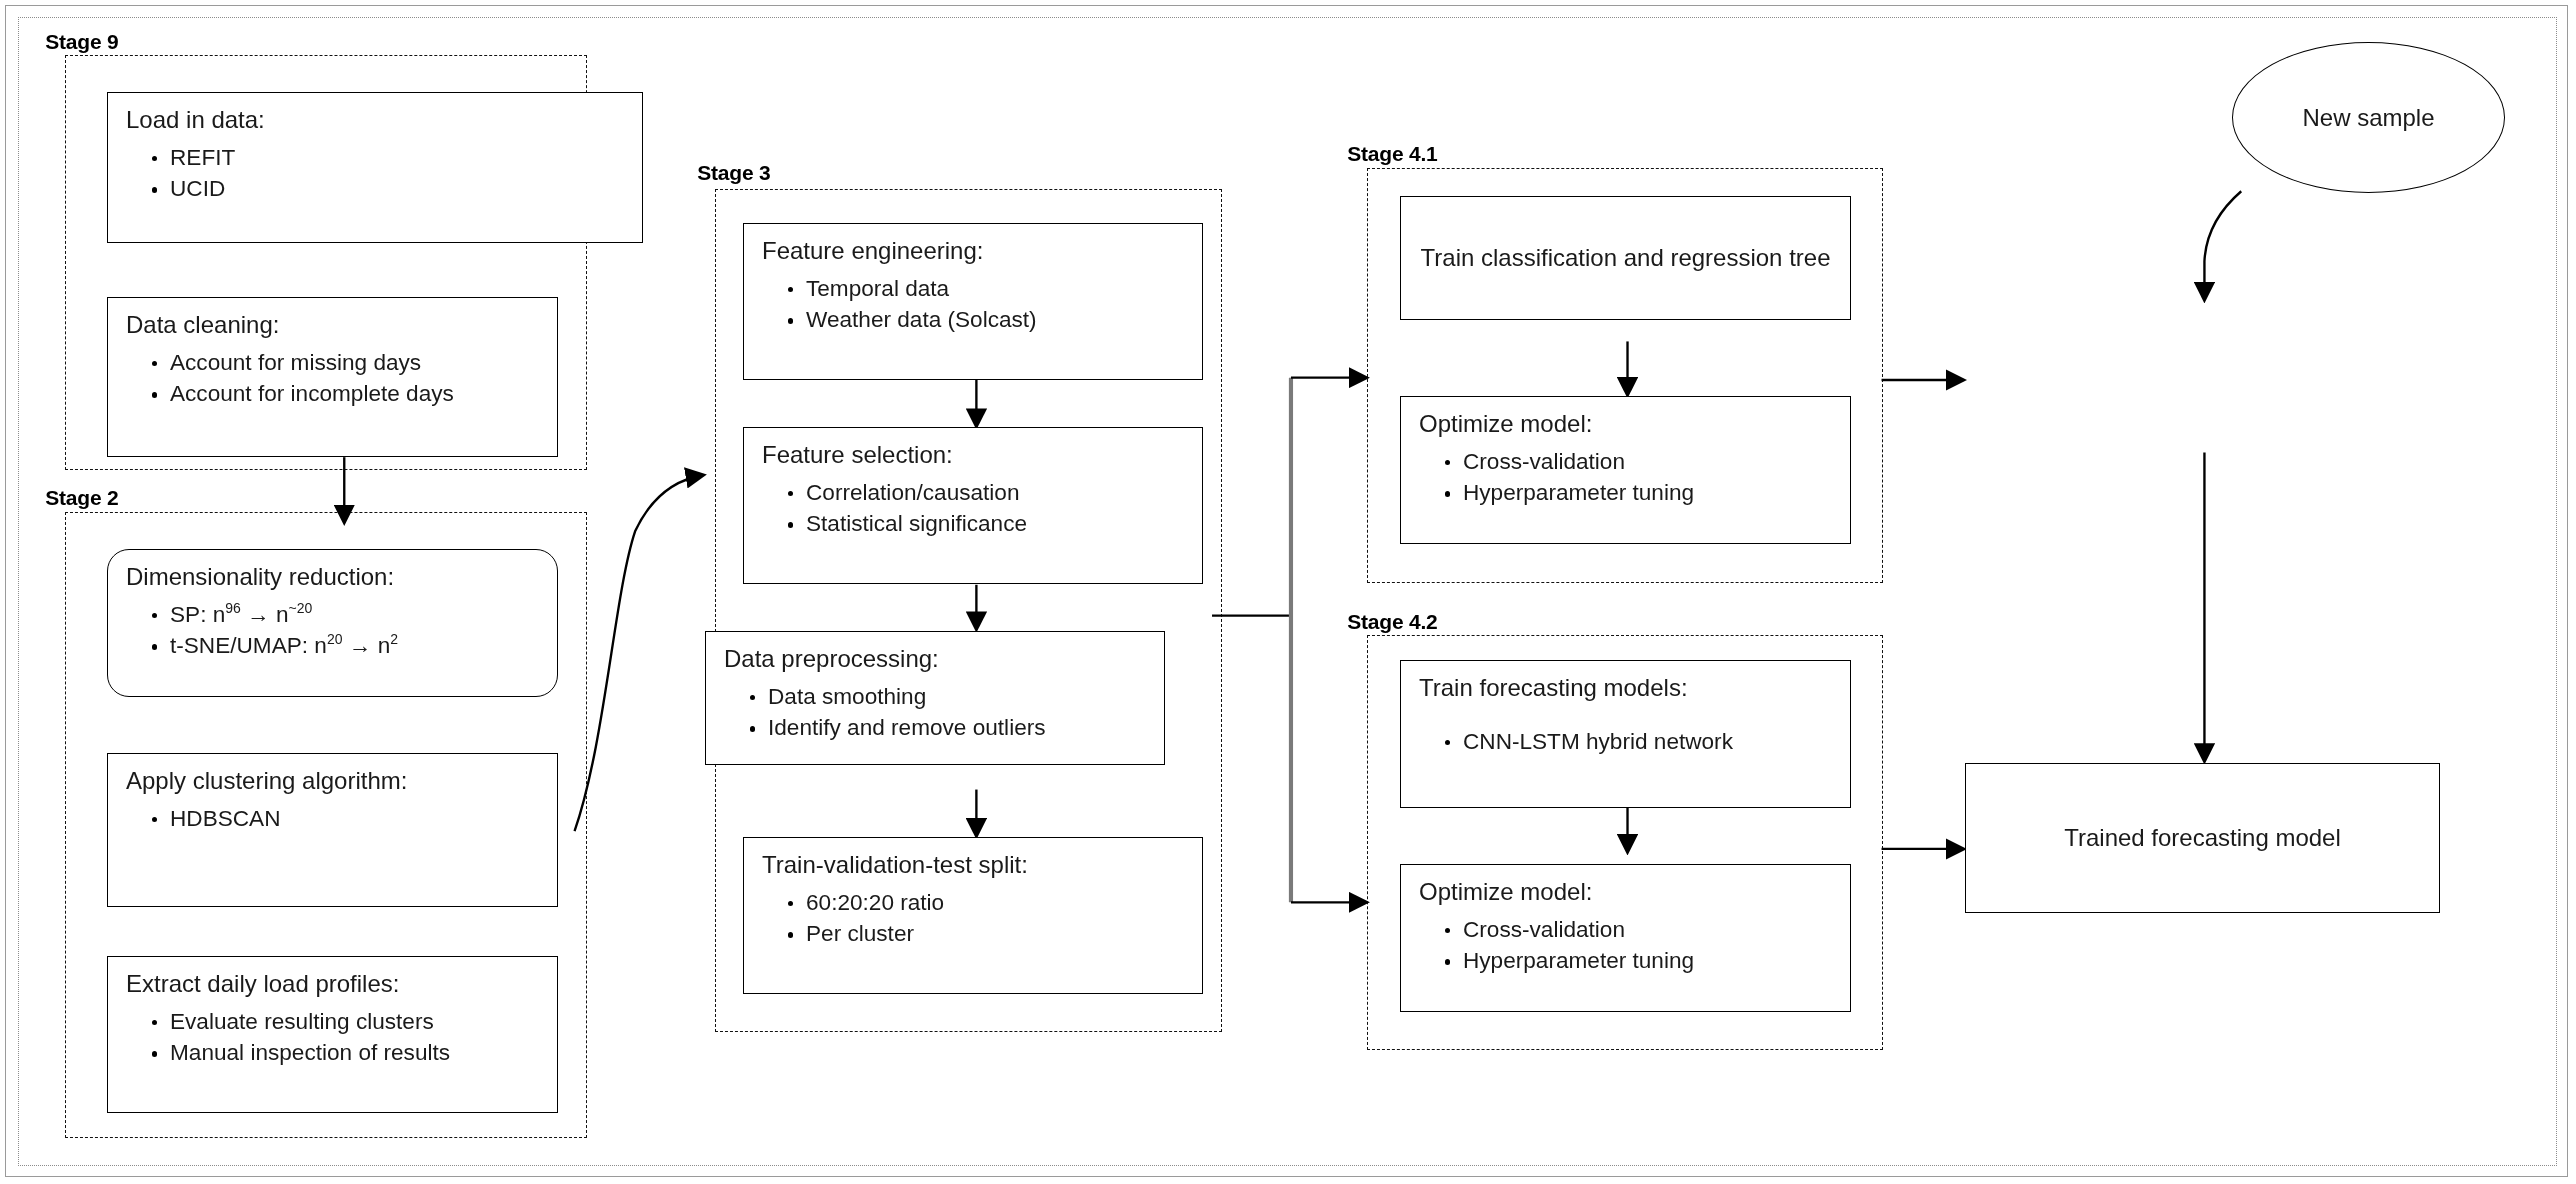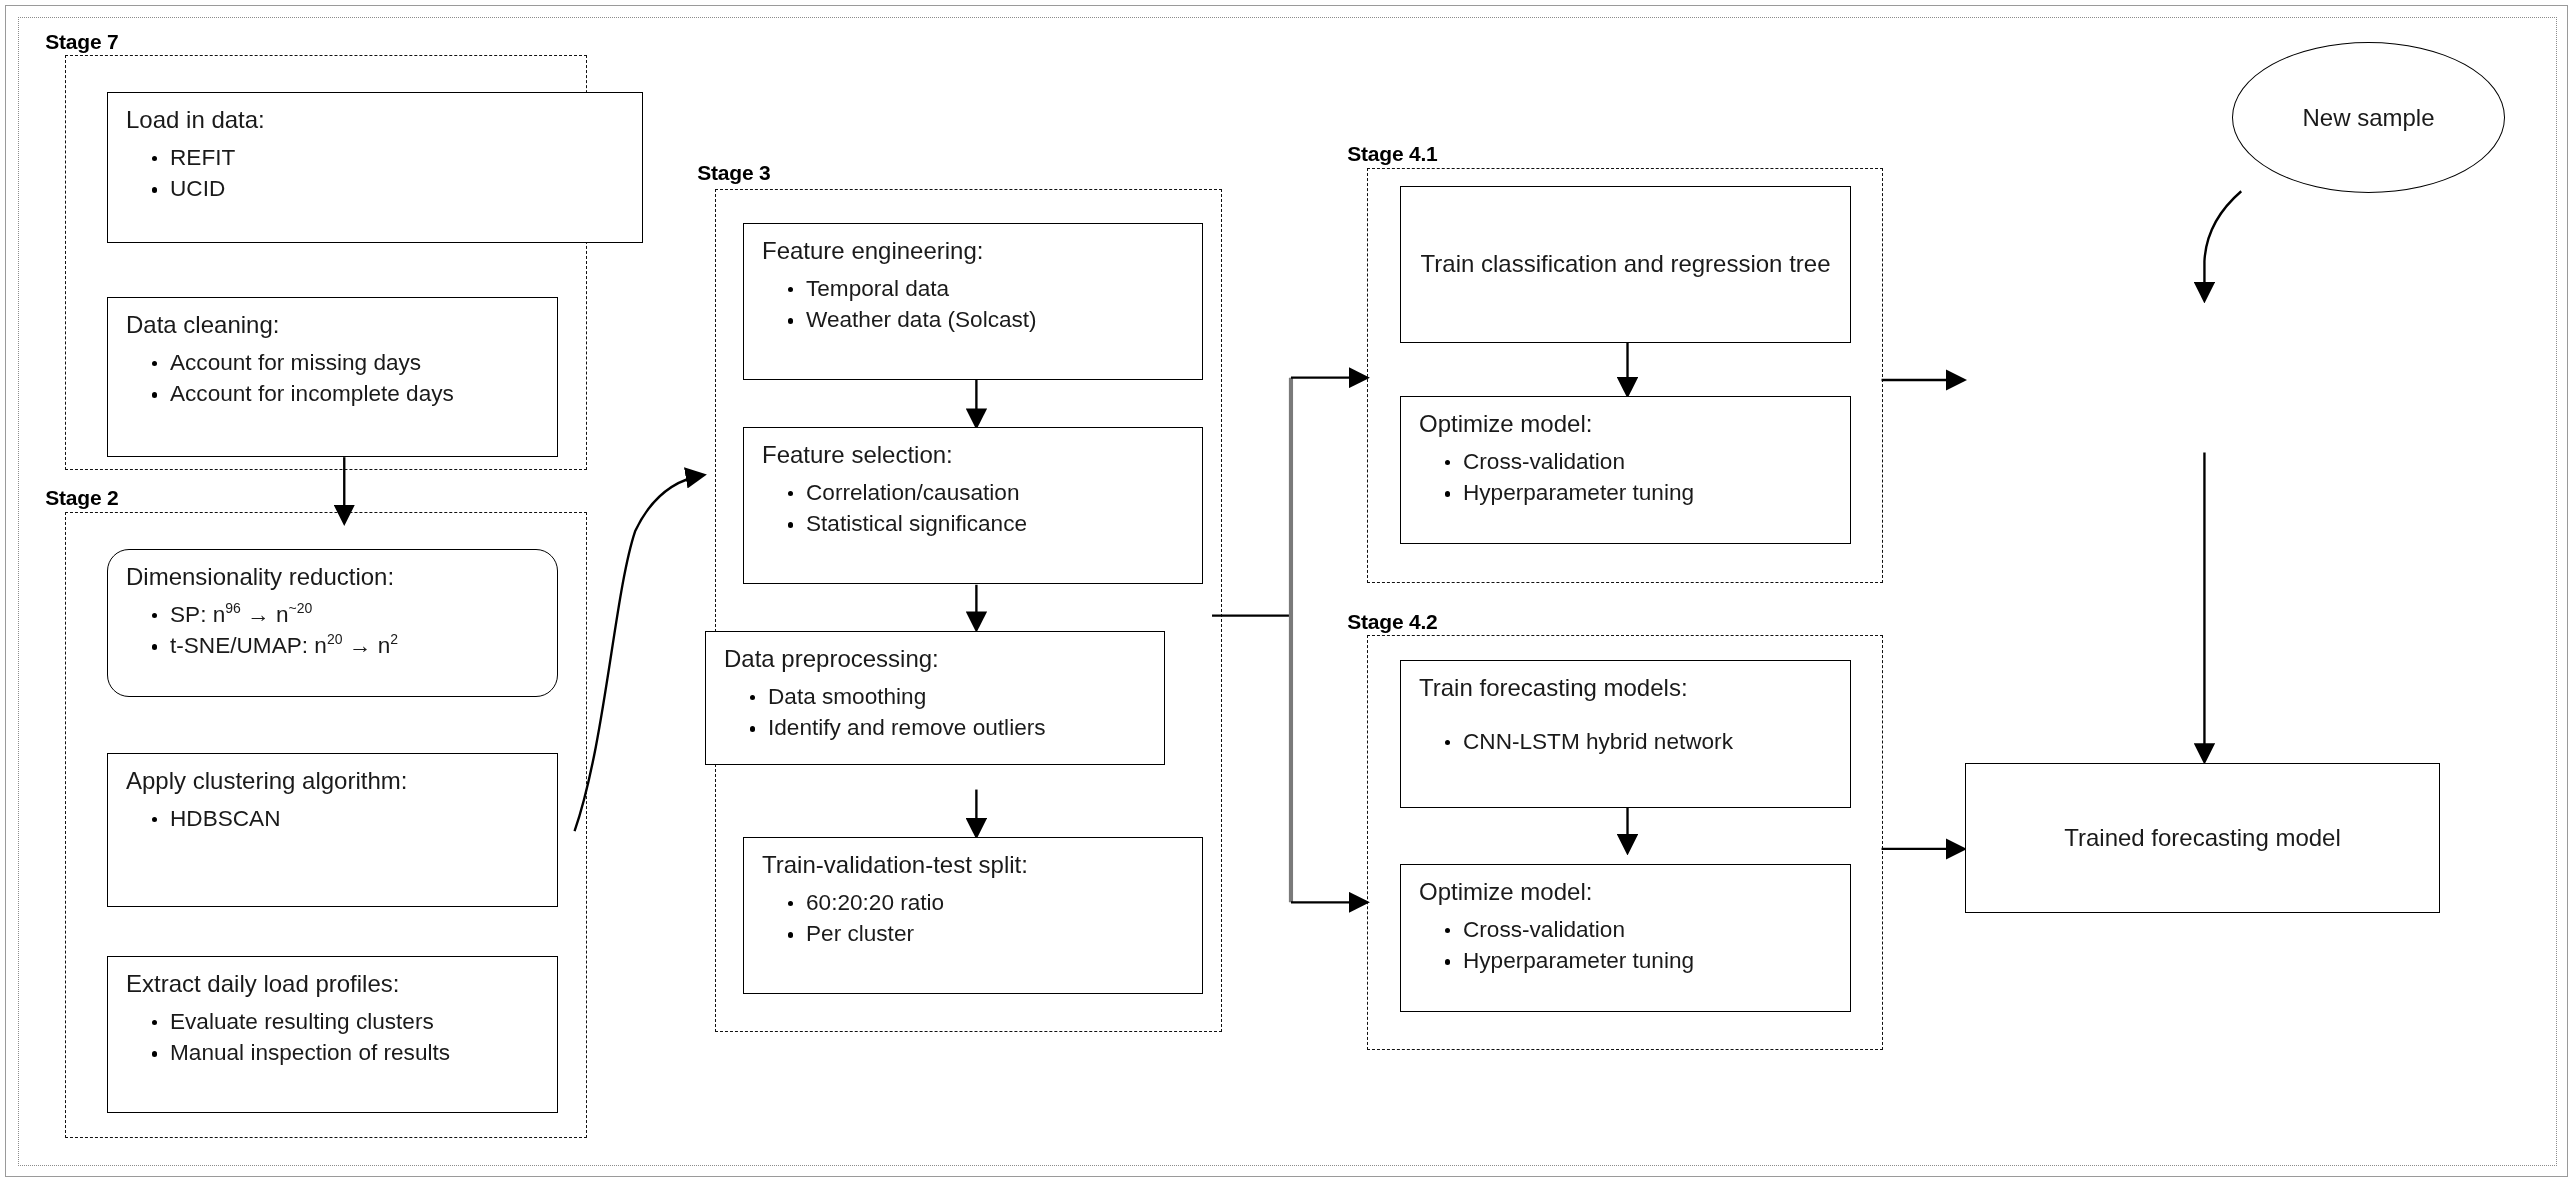--- a/index.html
+++ b/index.html
@@ -173,21 +173,21 @@
 
     <path d="M 3170 640 L 3308 640" stroke="#000000" stroke-width="4" fill="none" marker-end="url(#arrow)"></path>
 
     <path d="M 3170 1430 L 3308 1430" stroke="#000000" stroke-width="4" fill="none" marker-end="url(#arrow)"></path>
 
     <path d="M 3776 322 C 3732 360, 3716 400, 3714 440 L 3714 505" stroke="#000000" stroke-width="4" fill="none" marker-end="url(#arrow)"></path>
 
     <path d="M 3714 762 L 3714 1282" stroke="#000000" stroke-width="4" fill="none" marker-end="url(#arrow)"></path>
   </svg>
 
-  <div class="stage-label" style="left:44px; top:30px;">Stage 7</div>
+  <div class="stage-label" style="left:44px; top:30px;">Stage 9</div>
   <div class="stage-group" style="left:65px; top:55px; width:522px; height:415px;"></div>
 
   <div class="box" style="left:107px; top:92px; width:536px; height:151px;">
     <div class="box-title">Load in data:</div>
     <ul class="bullets">
       <li>REFIT</li>
       <li>UCID</li>
     </ul>
   </div>
 
@@ -256,21 +256,21 @@
     <div class="box-title">Train-validation-test split:</div>
     <ul class="bullets">
       <li>60:20:20 ratio</li>
       <li>Per cluster</li>
     </ul>
   </div>
 
   <div class="stage-label" style="left:1346px; top:142px;">Stage 4.1</div>
   <div class="stage-group" style="left:1367px; top:168px; width:516px; height:415px;"></div>
 
-  <div class="box box-center" style="left:1400px; top:186px; width:451px; height:157px;text-align:right;">
+  <div class="box box-center" style="left:1400px; top:196px; width:451px; height:124px;text-align:right;">
     <span>Train classification and regression tree</span>
   </div>
 
   <div class="box" style="left:1400px; top:396px; width:451px; height:148px;">
     <div class="box-title">Optimize model:</div>
     <ul class="bullets">
       <li>Cross-validation</li>
       <li>Hyperparameter tuning</li>
     </ul>
   </div>

